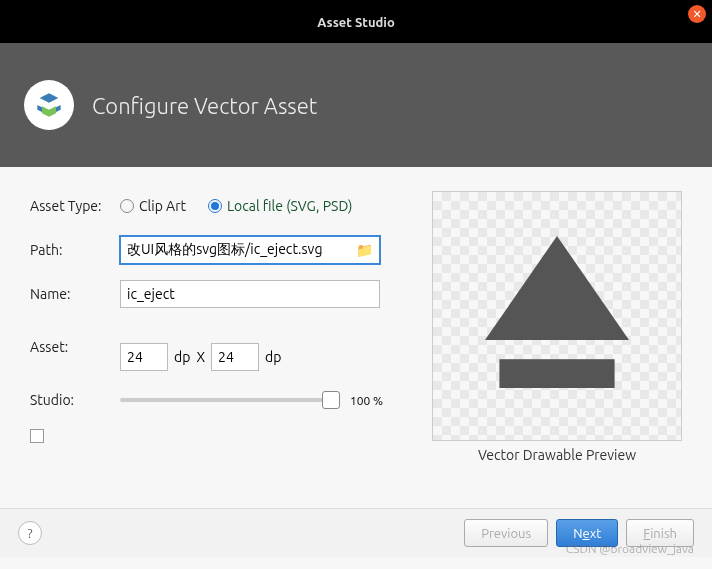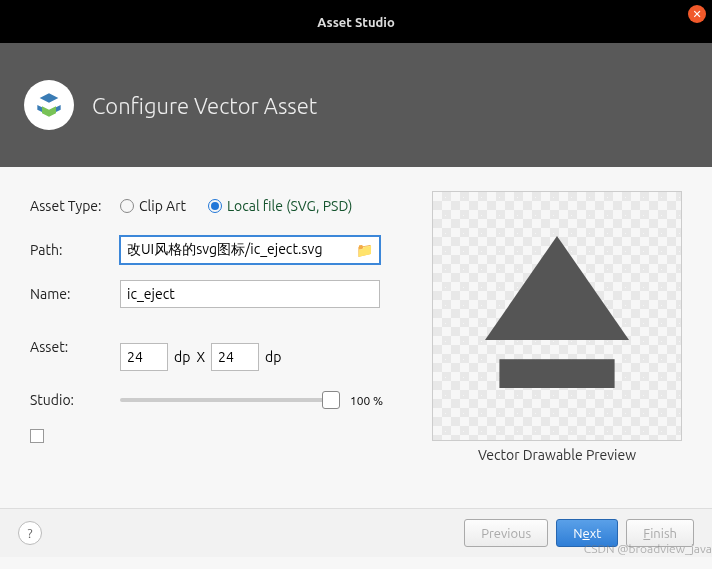--- a/index.html
+++ b/index.html
@@ -52,21 +52,21 @@
     .preview-caption { text-align: center; font-size: 14px; margin-top: 6px; color: #333; }
     
     .button-bar { position: absolute; bottom: 12px; left: 0; right: 0; display: flex; align-items: center; padding: 10px 18px; border-top: 1px solid #ddd; gap: 8px; background:#f2f2f2;}
     .help-btn { width: 24px; height: 24px; border: 1px solid #bbb; border-radius: 50%; display: flex; align-items: center; justify-content: center; font-size: 13px; color: #666; background:#fff; }
     .spacer { flex: 1; }
     .btn { height: 28px; padding: 0 16px; border: 1px solid #aaa; background: linear-gradient(#fdfdfd,#ececec); border-radius: 3px; font-size: 13px; cursor: pointer; }
     .btn.primary { background: linear-gradient(#5aa0e8,#2f7ed6); border-color: #2666b0; color: #fff; }
     .btn.disabled { color: #aaa; }
     .btn .ul { text-decoration: underline; }
     
-    .watermark { position: absolute; right: 0; bottom: 14px; font-size: 12px; color: rgba(120,120,120,.55); pointer-events:none;}
+    .watermark { position: absolute; right: 18px; bottom: 14px; font-size: 12px; color: rgba(120,120,120,.55); pointer-events:none;}
   </style>
 </head>
 <body>
 
 <div class="titlebar">
   <span class="titlebar-title">Asset Studio</span>
   <div class="close-btn">
     <span>✕</span>
   </div>
 </div>

